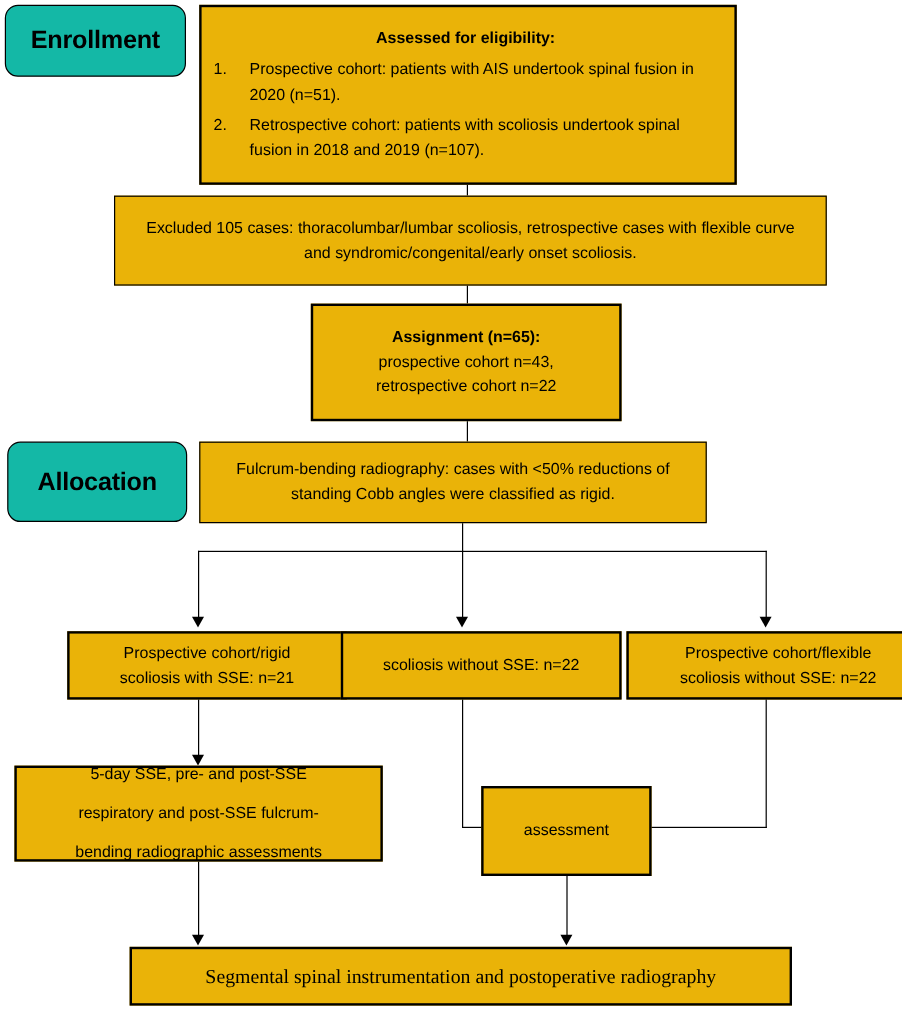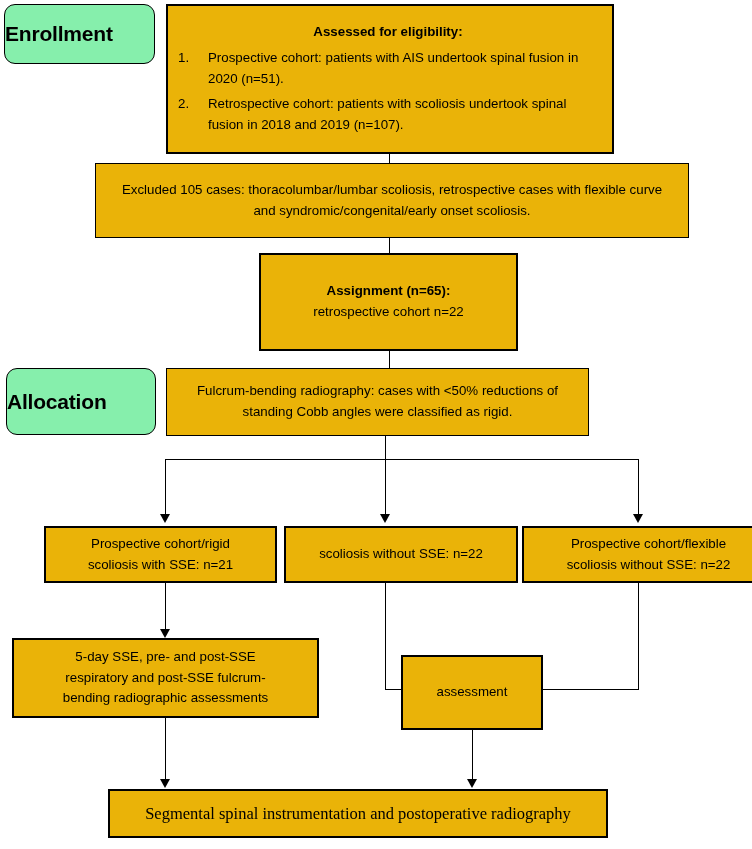--- a/index.html
+++ b/index.html
@@ -31,25 +31,26 @@
   }
   .box-heavy {
     border: 2.5px solid #000000;
   }
   .box-thin {
     border: 1.2px solid #000000;
   }
   .stage-pill {
     position: absolute;
     box-sizing: border-box;
-    background: #86efac;
+    background: #14b8a6;
     border: 1.6px solid #000000;
     border-radius: 11px;
     display: flex;
     align-items: center;
+    justify-content: center;
     font-weight: bold;
     letter-spacing: -0.2px;
   }
   .txt {
     display: block;
     white-space: pre-line;
   }
   .bold-line {
     font-weight: bold;
   }
@@ -114,20 +115,21 @@
   <div class="vline" style="left:389px; top:154px; height:9px;"></div>
 
   <div class="node box-thin" style="left:95px; top:163px; width:594px; height:75px; font-size:13.3px; padding:11px 18px;">
     <div class="txt" style="max-width:560px;">Excluded 105 cases: thoracolumbar/lumbar scoliosis, retrospective cases with flexible curve and syndromic/congenital/early onset scoliosis.</div>
   </div>
 
   <div class="vline" style="left:389px; top:238px; height:15px;"></div>
 
   <div class="node box-heavy" style="left:259px; top:253px; width:259px; height:98px; font-size:13.3px;">
     <div class="txt bold-line">Assignment (n=65):</div>
+    <div class="txt">prospective cohort n=43,</div>
     <div class="txt">retrospective cohort n=22</div>
   </div>
 
   <div class="vline" style="left:389px; top:351px; height:17px;"></div>
 
   <div class="stage-pill" style="left:6px; top:368px; width:150px; height:67px; font-size:21px;">
     <span>Allocation</span>
   </div>
 
   <div class="node box-thin" style="left:166px; top:368px; width:423px; height:68px; font-size:13.3px; padding:0 22px;">
@@ -139,21 +141,21 @@
 
   <div class="vline" style="left:165px; top:459px; height:57px;"></div>
   <div class="arrowhead" style="left:160px; top:514px;"></div>
 
   <div class="vline" style="left:385px; top:459px; height:57px;"></div>
   <div class="arrowhead" style="left:380px; top:514px;"></div>
 
   <div class="vline" style="left:638px; top:459px; height:57px;"></div>
   <div class="arrowhead" style="left:633px; top:514px;"></div>
 
-  <div class="node box-heavy" style="left:44px; top:526px; width:233px; height:57px; font-size:13.3px;">
+  <div class="node box-heavy" style="left:56px; top:526px; width:233px; height:57px; font-size:13.3px;">
     <div class="txt">Prospective cohort/rigid</div>
     <div class="txt">scoliosis with SSE: n=21</div>
   </div>
 
   <div class="node box-heavy" style="left:284px; top:526px; width:234px; height:57px; font-size:13.3px;">
     <div class="txt">scoliosis without SSE: n=22</div>
   </div>
 
   <div class="node box-heavy" style="left:522px; top:526px; width:253px; height:57px; font-size:13.3px;">
     <div class="txt">Prospective cohort/flexible</div>
@@ -162,33 +164,33 @@
 
   <div class="vline" style="left:165px; top:583px; height:48px;"></div>
   <div class="arrowhead" style="left:160px; top:629px;"></div>
 
   <div class="vline" style="left:385px; top:583px; height:107px;"></div>
   <div class="hline" style="left:385px; top:689px; width:17px;"></div>
 
   <div class="vline" style="left:638px; top:583px; height:107px;"></div>
   <div class="hline" style="left:542px; top:689px; width:97px;"></div>
 
-  <div class="node box-heavy" style="left:12px; top:638px; width:307px; height:80px; font-size:13.3px;">
+  <div class="node box-heavy" style="left:12px; top:638px; width:307px; height:80px; font-size:13.3px;gap:12px;">
     <div class="txt">5-day SSE, pre- and post-SSE</div>
     <div class="txt">respiratory and post-SSE fulcrum-</div>
     <div class="txt">bending radiographic assessments</div>
   </div>
 
   <div class="node box-heavy" style="left:401px; top:655px; width:142px; height:75px; font-size:13.3px;">
     <div class="txt">assessment</div>
   </div>
 
   <div class="vline" style="left:165px; top:718px; height:63px;"></div>
   <div class="arrowhead" style="left:160px; top:779px;"></div>
 
   <div class="vline" style="left:472px; top:730px; height:51px;"></div>
   <div class="arrowhead" style="left:467px; top:779px;"></div>
 
-  <div class="node box-heavy serif" style="left:108px; top:789px; width:500px; height:49px; font-size:16.5px;">
+  <div class="node box-heavy serif" style="left:108px; top:789px; width:552px; height:49px; font-size:16.5px;">
     <div class="txt">Segmental spinal instrumentation and postoperative radiography</div>
   </div>
 
 </div>
 
 </body></html>

